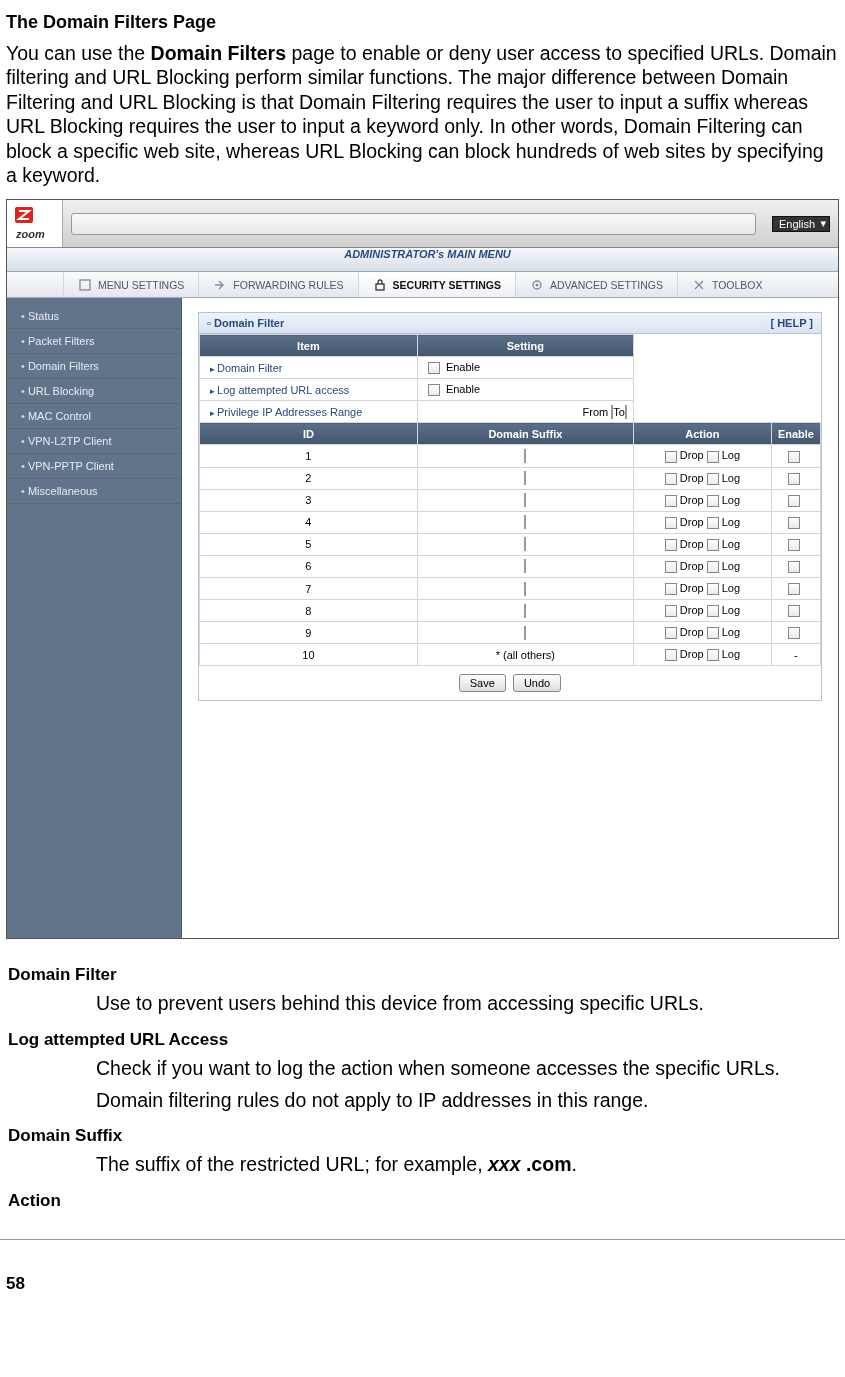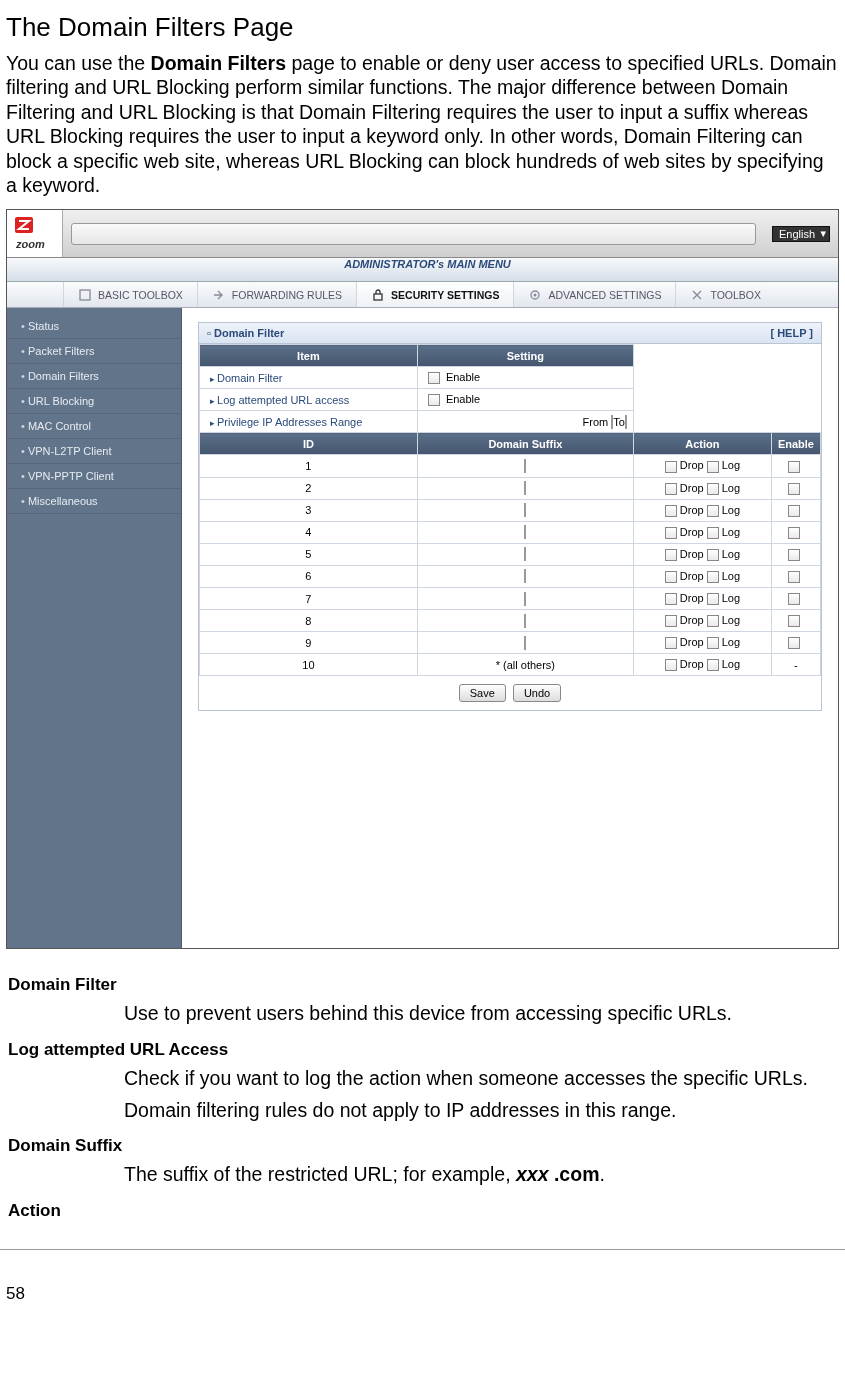--- a/index.html
+++ b/index.html
@@ -8,22 +8,22 @@
     margin: 0;
     padding: 0;
     width: 845px;
     color: #000;
     background: #fff;
   }
   .page {
     padding: 8px 6px 0 6px;
   }
   h1.section-title {
-    font-size: 26px;
-    font-weight: normal;
+    font-size: 18px;
+    font-weight: bold;
     margin: 4px 0 8px 0;
   }
   p.intro {
     font-size: 19.5px;
     line-height: 1.25;
     margin: 0 0 12px 0;
   }
   p.intro .bold { font-weight: bold; }
   
   .router-ui {
@@ -240,33 +240,34 @@
   }
   
   .defs { margin-top: 26px; padding: 0 2px; }
   .def-term {
     font-weight:bold;
     font-size:17px;
     margin: 14px 0 6px 0;
   }
   .def-desc {
     font-size:19.5px;
-    margin: 0 0 8px 116px;
+    margin: 0 0 8px 88px;
     line-height:1.25;
   }
   .def-desc .biex { font-weight:bold; font-style:italic; }
   .def-desc .bex  { font-weight:bold; }
   
   .footer {
     display:flex;
     justify-content:space-between;
     font-size:17px;
     padding: 34px 6px 10px 6px;
     border-top: 1px solid #999;
     margin-top: 28px;
+    font-weight: bold;
   }
 </style>
 </head>
 <body>
 
 <div class="page">
 
   <h1 class="section-title">The Domain Filters Page</h1>
 
   <p class="intro">
@@ -323,21 +324,21 @@
       <div class="mm-spacer"></div>
       <div class="mm-logout">Logout</div>
     </div>
 
     <div class="tabrow">
       <div class="spacer-left"></div>
       <div class="tab">
         <span class="tab-icon"><svg viewBox="0 0 14 14">
               <rect x="2" y="2" width="10" height="10" fill="none" stroke="#889" stroke-width="1.3"></rect>
             </svg></span>
-        <span>BASIC TOOLBOX</span>
+        <span>MENU SETTINGS</span>
       </div>
       <div class="tab">
         <span class="tab-icon"><svg viewBox="0 0 14 14">
               <path d="M2 7 h7 M6 3 l4 4 -4 4" fill="none" stroke="#889" stroke-width="1.3"></path>
             </svg></span>
         <span>FORWARDING RULES</span>
       </div>
       <div class="tab active">
         <span class="tab-icon"><svg viewBox="0 0 14 14">
               <rect x="3" y="6" width="8" height="6" fill="none" stroke="#333" stroke-width="1.3"></rect>

